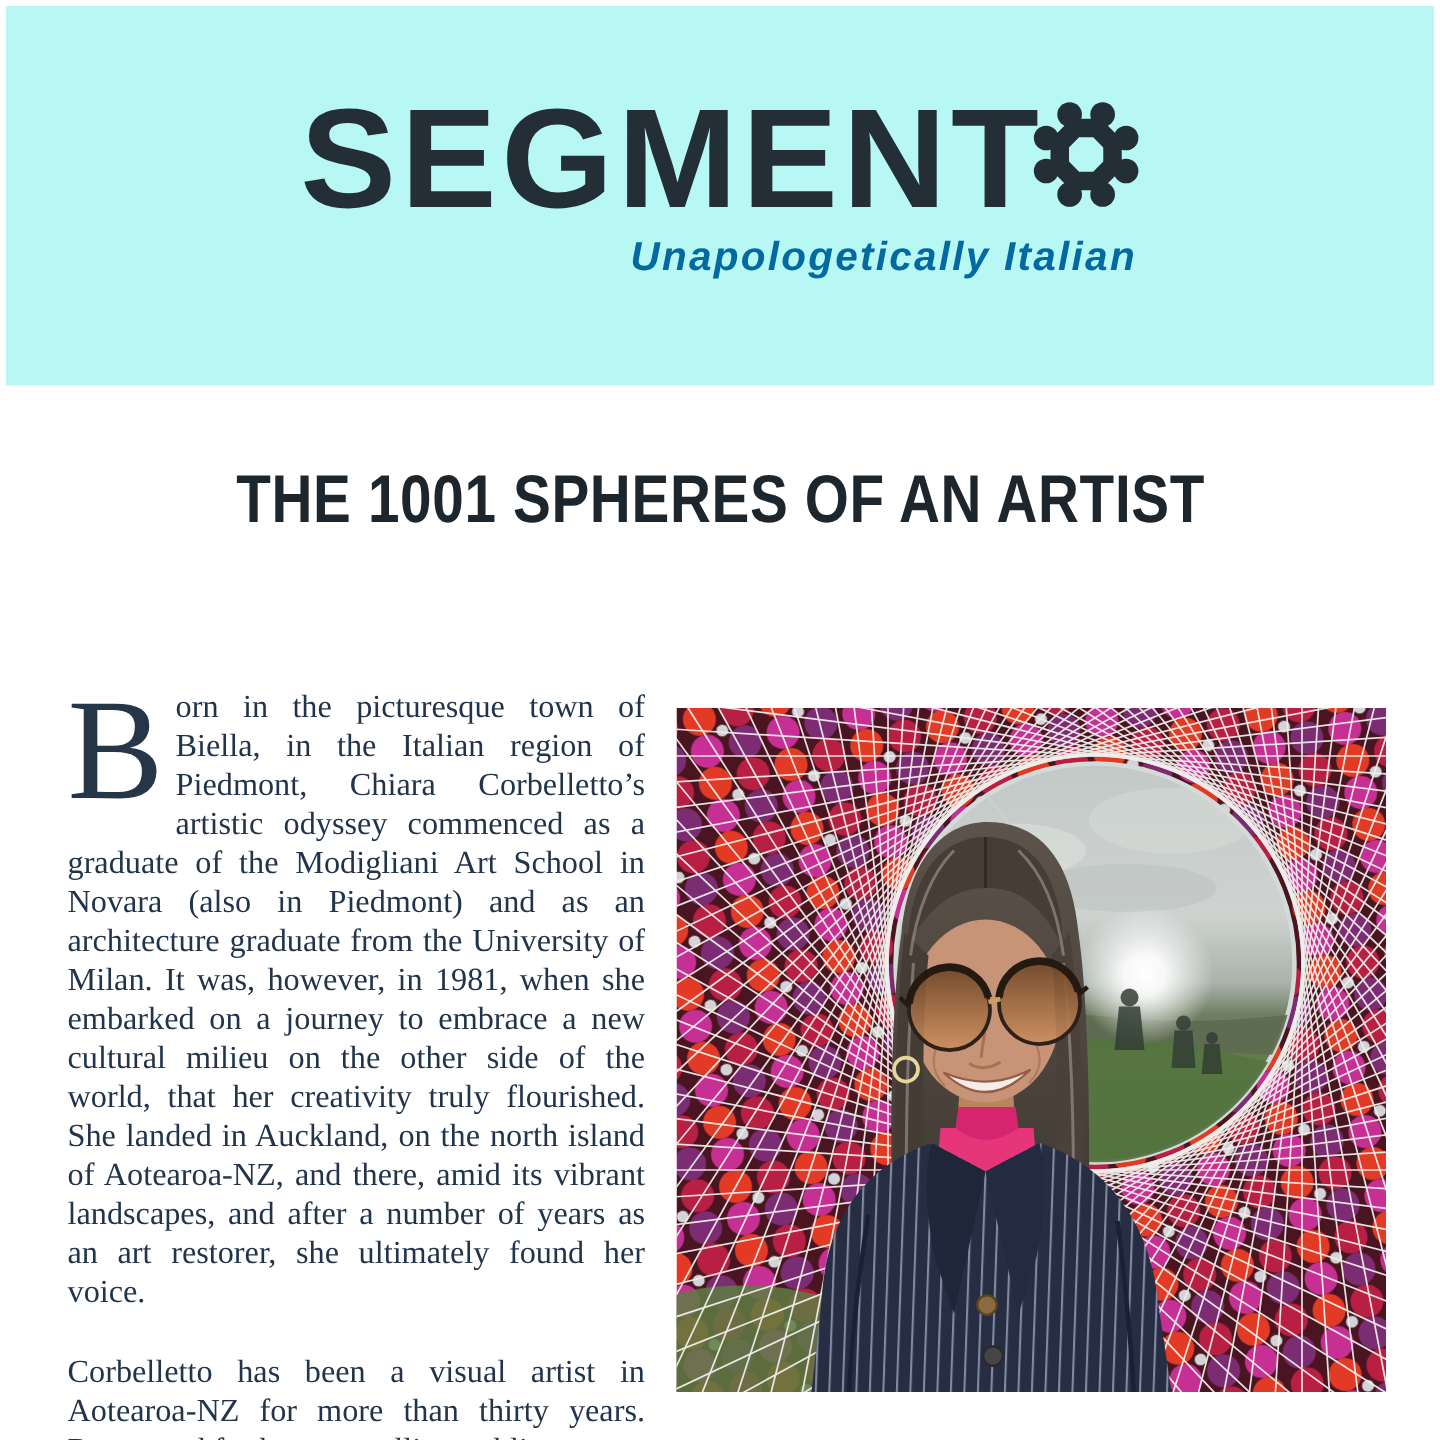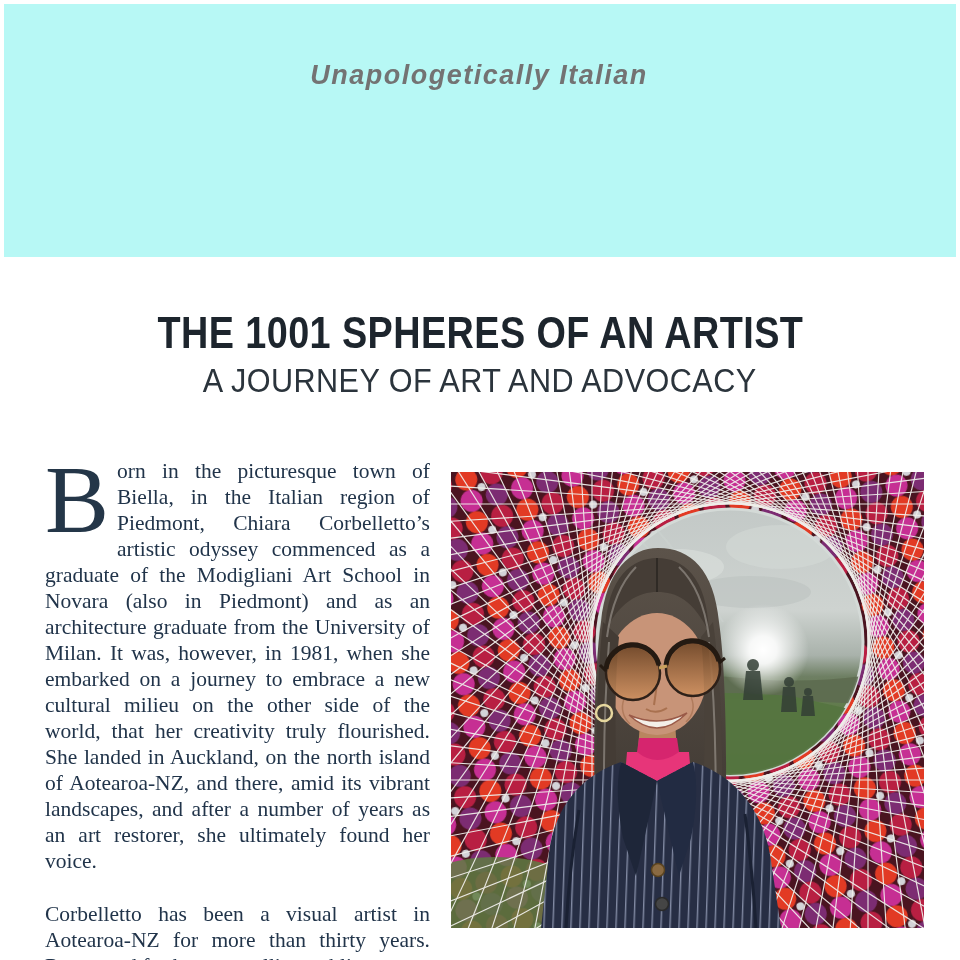--- a/index.html
+++ b/index.html
@@ -19,21 +19,21 @@
   .logo-row{display:flex;align-items:center;height:96px;}
   .logo-text{
     font-size:94px;font-weight:700;letter-spacing:3px;line-height:1;
     color:#232e37;transform:scaleX(1.02);transform-origin:left center;
     white-space:nowrap;
   }
   .gear{width:72px;height:72px;margin-left:2px;margin-top:-6px;}
   .tagline{
     margin-top:2px;margin-right:2px;
     font-size:27px;font-style:italic;font-weight:600;letter-spacing:1.5px;
-    color:#737373;white-space:nowrap;
+    color:#0369a1;white-space:nowrap;
   }
   
   .title-wrap{position:absolute;left:0;top:310px;width:960px;text-align:center;}
   .title-wrap h1{margin:0;line-height:46px;}
   .title-wrap h1 span{
     display:inline-block;transform:scaleX(.84);transform-origin:center;
     font-size:45px;font-weight:700;letter-spacing:.5px;color:#1d252d;
     white-space:nowrap;
   }
   .title-wrap h2{margin:0;line-height:40px;}
@@ -62,27 +62,43 @@
   .photo svg{display:block;}
   .mesh{stroke:#efeeea;stroke-width:1.15;opacity:.95;}
 </style>
 </head>
 <body>
 
 <div class="page">
 
   <div class="header-band">
     <div class="logo-wrap">
+      <div class="logo-row">
+        <span class="logo-text">SEGMENT</span>
+        <svg class="gear" viewBox="0 0 70 70" aria-hidden="true">
+          <g fill="#232e37">
+            <circle cx="60.9" cy="45.7" r="8"></circle>
+              <circle cx="45.7" cy="60.9" r="8"></circle>
+            <circle cx="24.3" cy="60.9" r="8"></circle>
+              <circle cx="9.1" cy="45.7" r="8"></circle>
+            <circle cx="9.1" cy="24.3" r="8"></circle>
+              <circle cx="24.3" cy="9.1" r="8"></circle>
+            <circle cx="45.7" cy="9.1" r="8"></circle>
+              <circle cx="60.9" cy="24.3" r="8"></circle>
+            <path fill-rule="evenodd" d="M58.1,44.6 L44.6,58.1 L25.4,58.1 L11.9,44.6 L11.9,25.4 L25.4,11.9 L44.6,11.9 L58.1,25.4 Z
+              M46.1,39.6 L39.6,46.1 L30.4,46.1 L23.9,39.6 L23.9,30.4 L30.4,23.9 L39.6,23.9 L46.1,30.4 Z"></path>
+          </g>
+        </svg>
+      </div>
       <div class="tagline">Unapologetically Italian</div>
     </div>
   </div>
 
   <div class="title-wrap">
     <h1><span>THE 1001 SPHERES OF AN ARTIST</span></h1>
-    <h2><span>A JOURNEY OF ART AND ADVOCACY</span></h2>
   </div>
 
   <div class="article-col">
     <p><span class="dropcap">B</span><span>orn in the picturesque town of Biella, in the Italian region of Piedmont, Chiara Corbelletto’s artistic odyssey commenced as a graduate of the Modigliani Art School in Novara (also in Piedmont) and as an architecture graduate from the University of Milan. It was, however, in 1981, when she embarked on a journey to embrace a new cultural milieu on the other side of the world, that her creativity truly flourished. She landed in Auckland, on the north island of Aotearoa-NZ, and there, amid its vibrant landscapes, and after a number of years as an art restorer, she ultimately found her voice.</span></p>
     <p><span>Corbelletto has been a visual artist in Aotearoa-NZ for more than thirty years. Renowned for her compelling public</span></p>
   </div>
 
   <div class="photo">
     <svg width="473" height="456" viewBox="0 0 473 456" aria-hidden="true">
       <defs>

